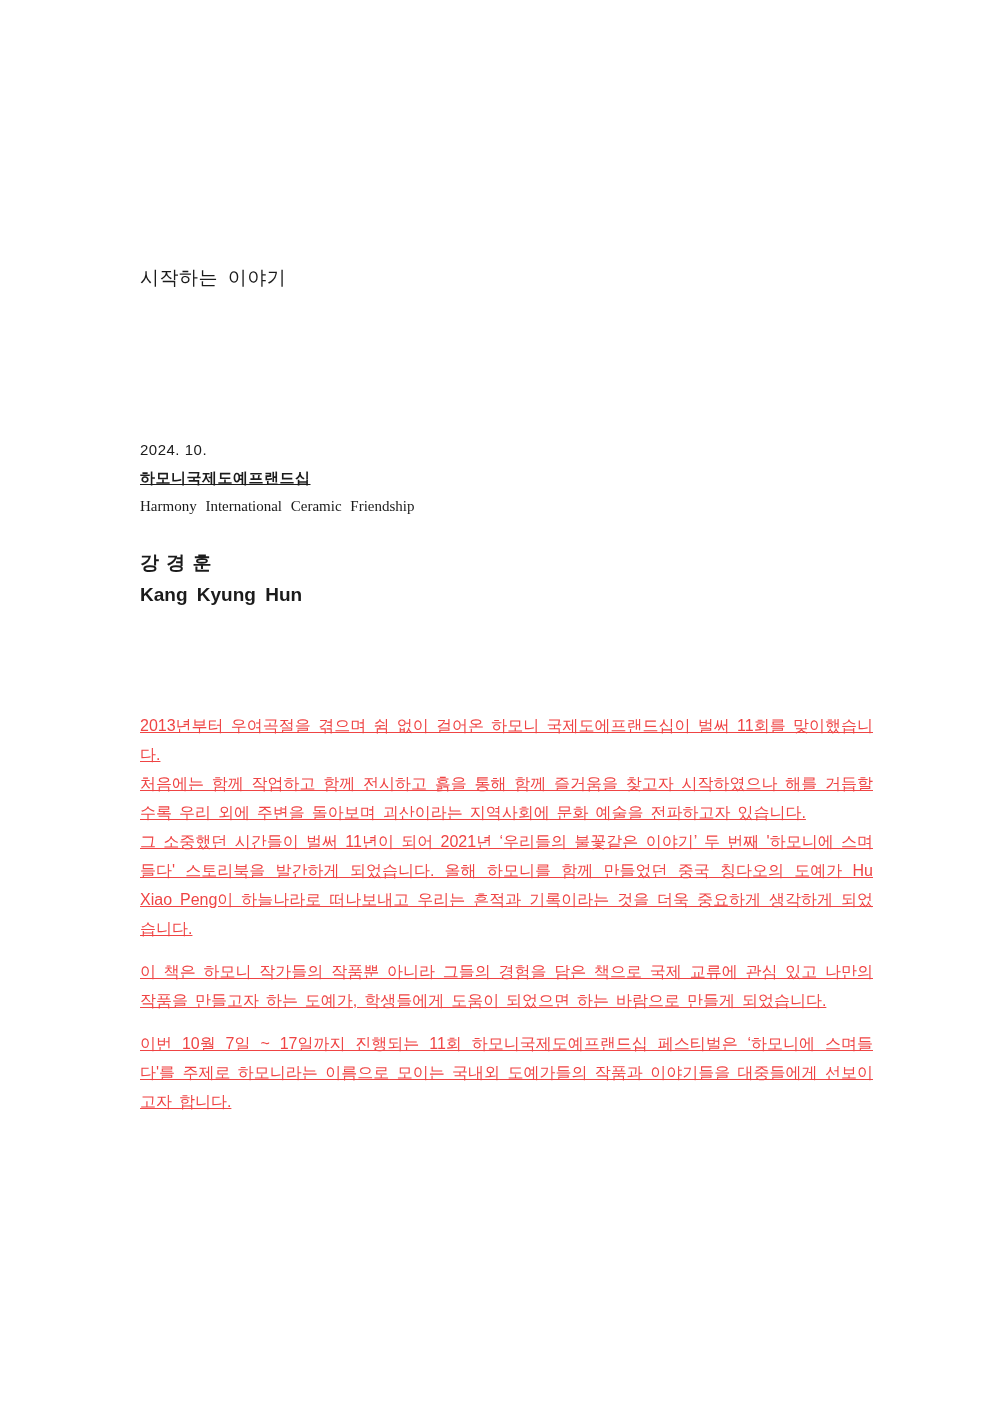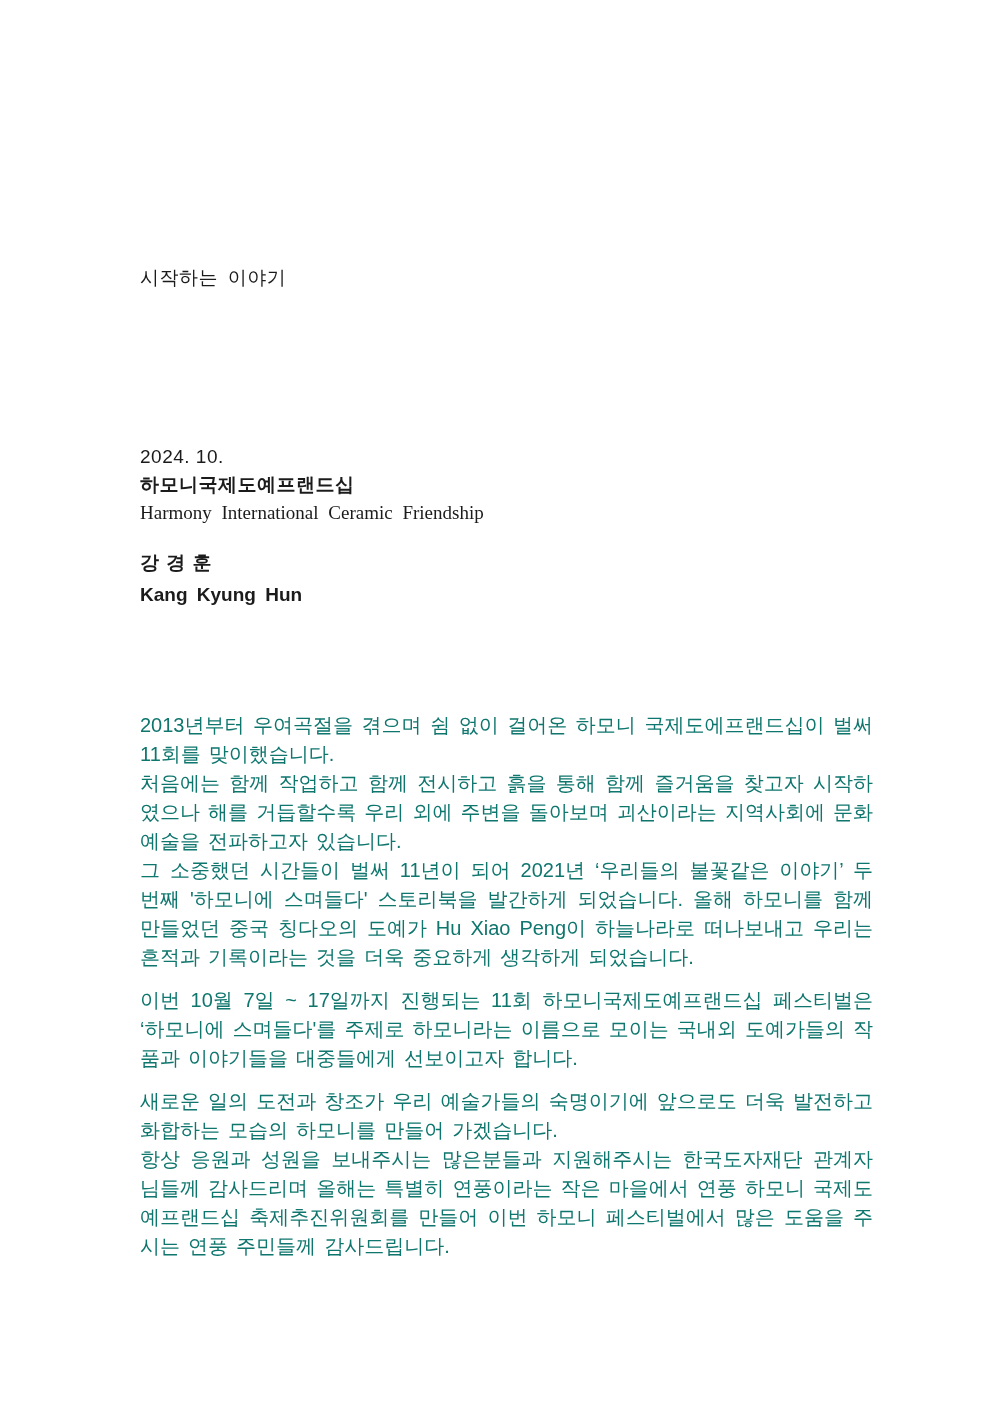--- a/index.html
+++ b/index.html
@@ -34,46 +34,46 @@
     font-size: 34px;
     font-weight: 600;
     letter-spacing: 0.5px;
     word-spacing: 9px;
     color: #141414;
   }
   .byline {
     position: absolute;
     left: 140px;
     top: 436px;
-    font-size: 19px;
+    font-size: 15px;
     line-height: 28px;
-    margin-top: 7px;
   }
   .byline .date   { font-weight: 500; letter-spacing: 0.5px; }
-  .byline .org-ko { font-weight: 600; letter-spacing: 0.5px; }
+  .byline .org-ko { font-weight: 600; letter-spacing: 0.5px; text-decoration: underline; }
   .byline .org-en { font-weight: 400; word-spacing: 5px; font-family: Liberation Serif, serif; }
   .author {
     position: absolute;
     left: 140px;
     top: 547px;
     font-size: 19px;
     line-height: 32px;
   }
   .author .author-ko { font-weight: 600; letter-spacing: 1px; }
   .author .author-en { font-weight: 700; word-spacing: 4px; text-align: center; }
   .body-text {
     position: absolute;
     left: 140px;
     top: 711px;
     width: 733px;
-    font-size: 20px;
+    font-size: 16px;
     line-height: 29px;
-    color: #0f766e;
+    color: #ef4444;
     text-align: justify;
     word-spacing: 2.5px;
+    text-decoration: underline;
   }
   .para + .para { margin-top: 14px; }
   .sentence { text-align: justify; }
 </style>
 </head>
 <body>
 
 <div class="page">
 
   <div class="kicker">시작하는 이야기</div>
@@ -90,21 +90,20 @@
     <div class="author-en">Kang Kyung Hun</div>
   </div>
 
   <div class="body-text" id="body-text">
       <div class="para">
         <div class="sentence">2013년부터 우여곡절을 겪으며 쉼 없이 걸어온 하모니 국제도에프랜드십이 벌써 11회를 맞이했습니다.</div>
         <div class="sentence">처음에는 함께 작업하고 함께 전시하고 흙을 통해 함께 즐거움을 찾고자 시작하였으나 해를 거듭할수록 우리 외에 주변을 돌아보며 괴산이라는 지역사회에 문화 예술을 전파하고자 있습니다.</div>
         <div class="sentence">그 소중했던 시간들이 벌써 11년이 되어 2021년 ‘우리들의 불꽃같은 이야기’ 두 번째 '하모니에 스며들다' 스토리북을 발간하게 되었습니다. 올해 하모니를 함께 만들었던 중국 칭다오의 도예가 Hu Xiao Peng이 하늘나라로 떠나보내고 우리는 흔적과 기록이라는 것을 더욱 중요하게 생각하게 되었습니다.</div>
       </div>
       <div class="para">
-        <div class="sentence">이번 10월 7일 ~ 17일까지 진행되는 11회 하모니국제도예프랜드십 페스티벌은 ‘하모니에 스며들다'를 주제로 하모니라는 이름으로 모이는 국내외 도예가들의 작품과 이야기들을 대중들에게 선보이고자 합니다.</div>
+        <div class="sentence">이 책은 하모니 작가들의 작품뿐 아니라 그들의 경험을 담은 책으로 국제 교류에 관심 있고 나만의 작품을 만들고자 하는 도예가, 학생들에게 도움이 되었으면 하는 바람으로 만들게 되었습니다.</div>
       </div>
       <div class="para">
-        <div class="sentence">새로운 일의 도전과 창조가 우리 예술가들의 숙명이기에 앞으로도 더욱 발전하고 화합하는 모습의 하모니를 만들어 가겠습니다.</div>
-        <div class="sentence">항상 응원과 성원을 보내주시는 많은분들과 지원해주시는 한국도자재단 관계자님들께 감사드리며 올해는 특별히 연풍이라는 작은 마을에서 연풍 하모니 국제도예프랜드십 축제추진위원회를 만들어 이번 하모니 페스티벌에서 많은 도움을 주시는 연풍 주민들께 감사드립니다.</div>
+        <div class="sentence">이번 10월 7일 ~ 17일까지 진행되는 11회 하모니국제도예프랜드십 페스티벌은 ‘하모니에 스며들다'를 주제로 하모니라는 이름으로 모이는 국내외 도예가들의 작품과 이야기들을 대중들에게 선보이고자 합니다.</div>
       </div>
     </div>
 
 </div>
 
 </body></html>

